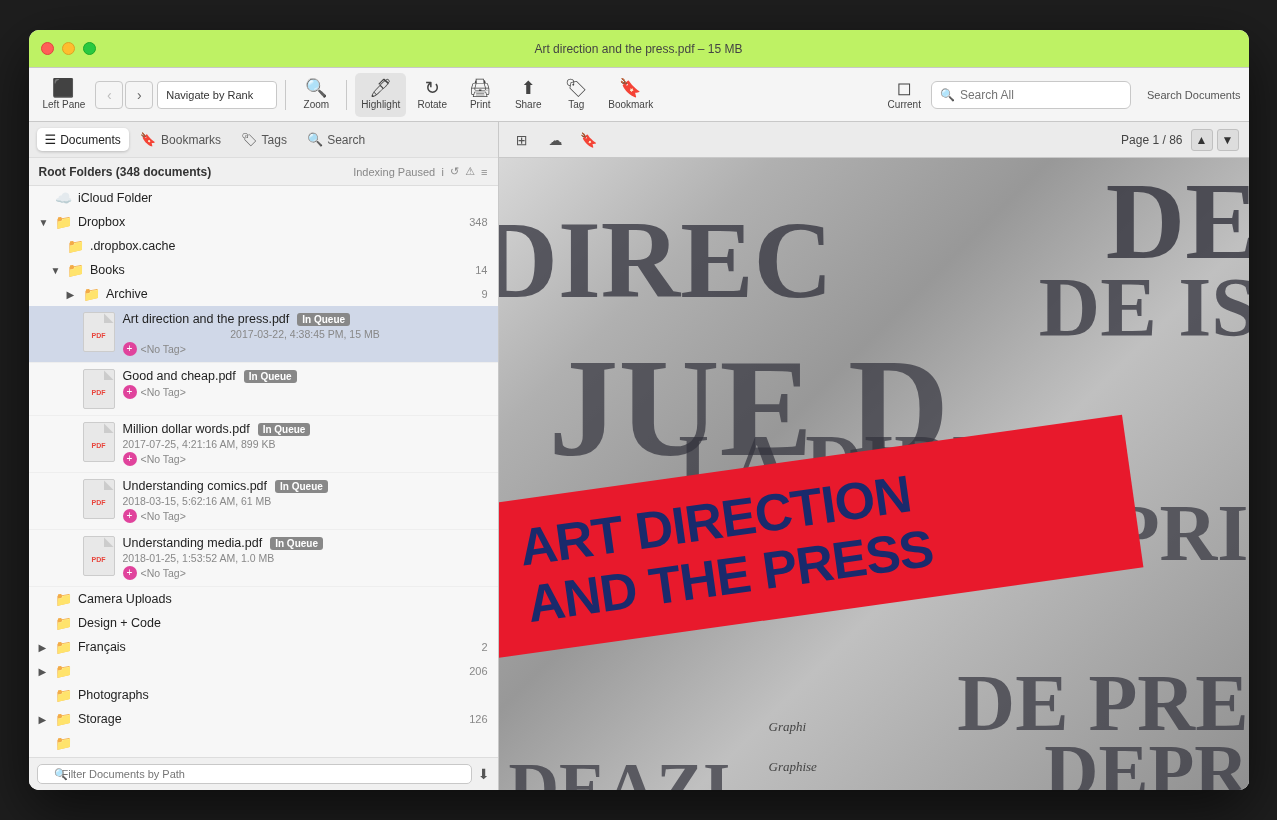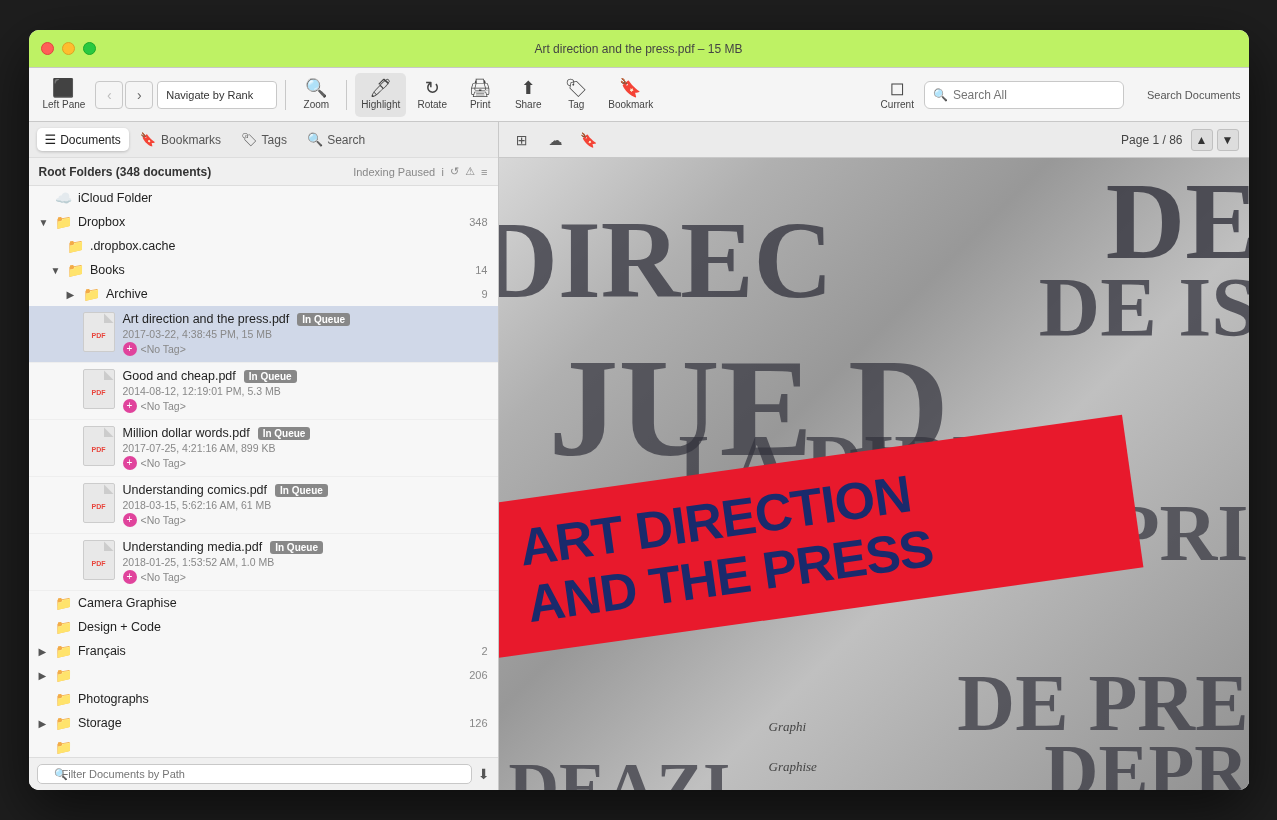--- a/index.html
+++ b/index.html
@@ -244,21 +244,21 @@
     .icloud-icon { color: #e8453c; }
     
     .doc-item {
       display: flex;
       align-items: flex-start;
       padding: 6px 10px 6px 54px;
       cursor: pointer;
       gap: 8px;
       border-bottom: 1px solid #eee;
     }
-    .doc-item.selected { background: #d0d8e8; }
+    .doc-item.selected { background: #d0d8e8; text-align: center; }
     .doc-thumb {
       width: 32px;
       height: 40px;
       background: #e8e8e8;
       border: 1px solid #ccc;
       border-radius: 2px;
       display: flex;
       align-items: center;
       justify-content: center;
       font-size: 8px;
@@ -484,21 +484,21 @@
 
     <button class="tb-btn">
       <span class="icon">◻</span>
       <span>Current</span>
     </button>
 
     <div class="toolbar-search-container">
       <span style="color:#888;font-size:12px;">🔍</span>
       <input type="text" placeholder="Search All" style="">
     </div>
-    <span style="font-size:11px;color:#555;margin-left:19px;">Search Documents</span>
+    <span style="font-size:11px;color:#555;margin-left:12px;">Search Documents</span>
   </div>
 
   <div class="main-area">
 
     <div class="sidebar">
 
       <div class="sidebar-tabs">
         <div class="sidebar-tab active">
           <span class="tab-icon">☰</span>
           <span>Documents</span>
@@ -586,21 +586,20 @@
         <div class="doc-item">
           <div class="doc-thumb">
             <div class="doc-thumb-folded"></div>
             <span style="color:#e8453c;font-size:7px;font-weight:900;margin-top:6px;">PDF</span>
           </div>
           <div class="doc-info">
             <div class="doc-title-row">
               <span class="doc-title">Good and cheap.pdf</span>
               <span class="in-queue-badge">In Queue</span>
             </div>
-            <span class="doc-meta">2014-08-12, 12:19:01 PM, 5.3 MB</span>
             <div class="doc-tag">
               <div class="tag-plus">+</div>
               <span>&lt;No Tag&gt;</span>
             </div>
           </div>
         </div>
 
         <div class="doc-item">
           <div class="doc-thumb">
             <div class="doc-thumb-folded"></div>
@@ -651,21 +650,21 @@
             <div class="doc-tag">
               <div class="tag-plus">+</div>
               <span>&lt;No Tag&gt;</span>
             </div>
           </div>
         </div>
 
         <div class="folder-item">
           <span class="folder-chevron"></span>
           <span class="folder-icon" style="color:#4a90d9;">📁</span>
-          <span class="folder-name">Camera Graphise</span>
+          <span class="folder-name">Camera Uploads</span>
         </div>
 
         <div class="folder-item">
           <span class="folder-chevron"></span>
           <span class="folder-icon" style="color:#4a90d9;">📁</span>
           <span class="folder-name">Design + Code</span>
         </div>
 
         <div class="folder-item">
           <span class="folder-chevron" style="color:#555;">▶</span>

